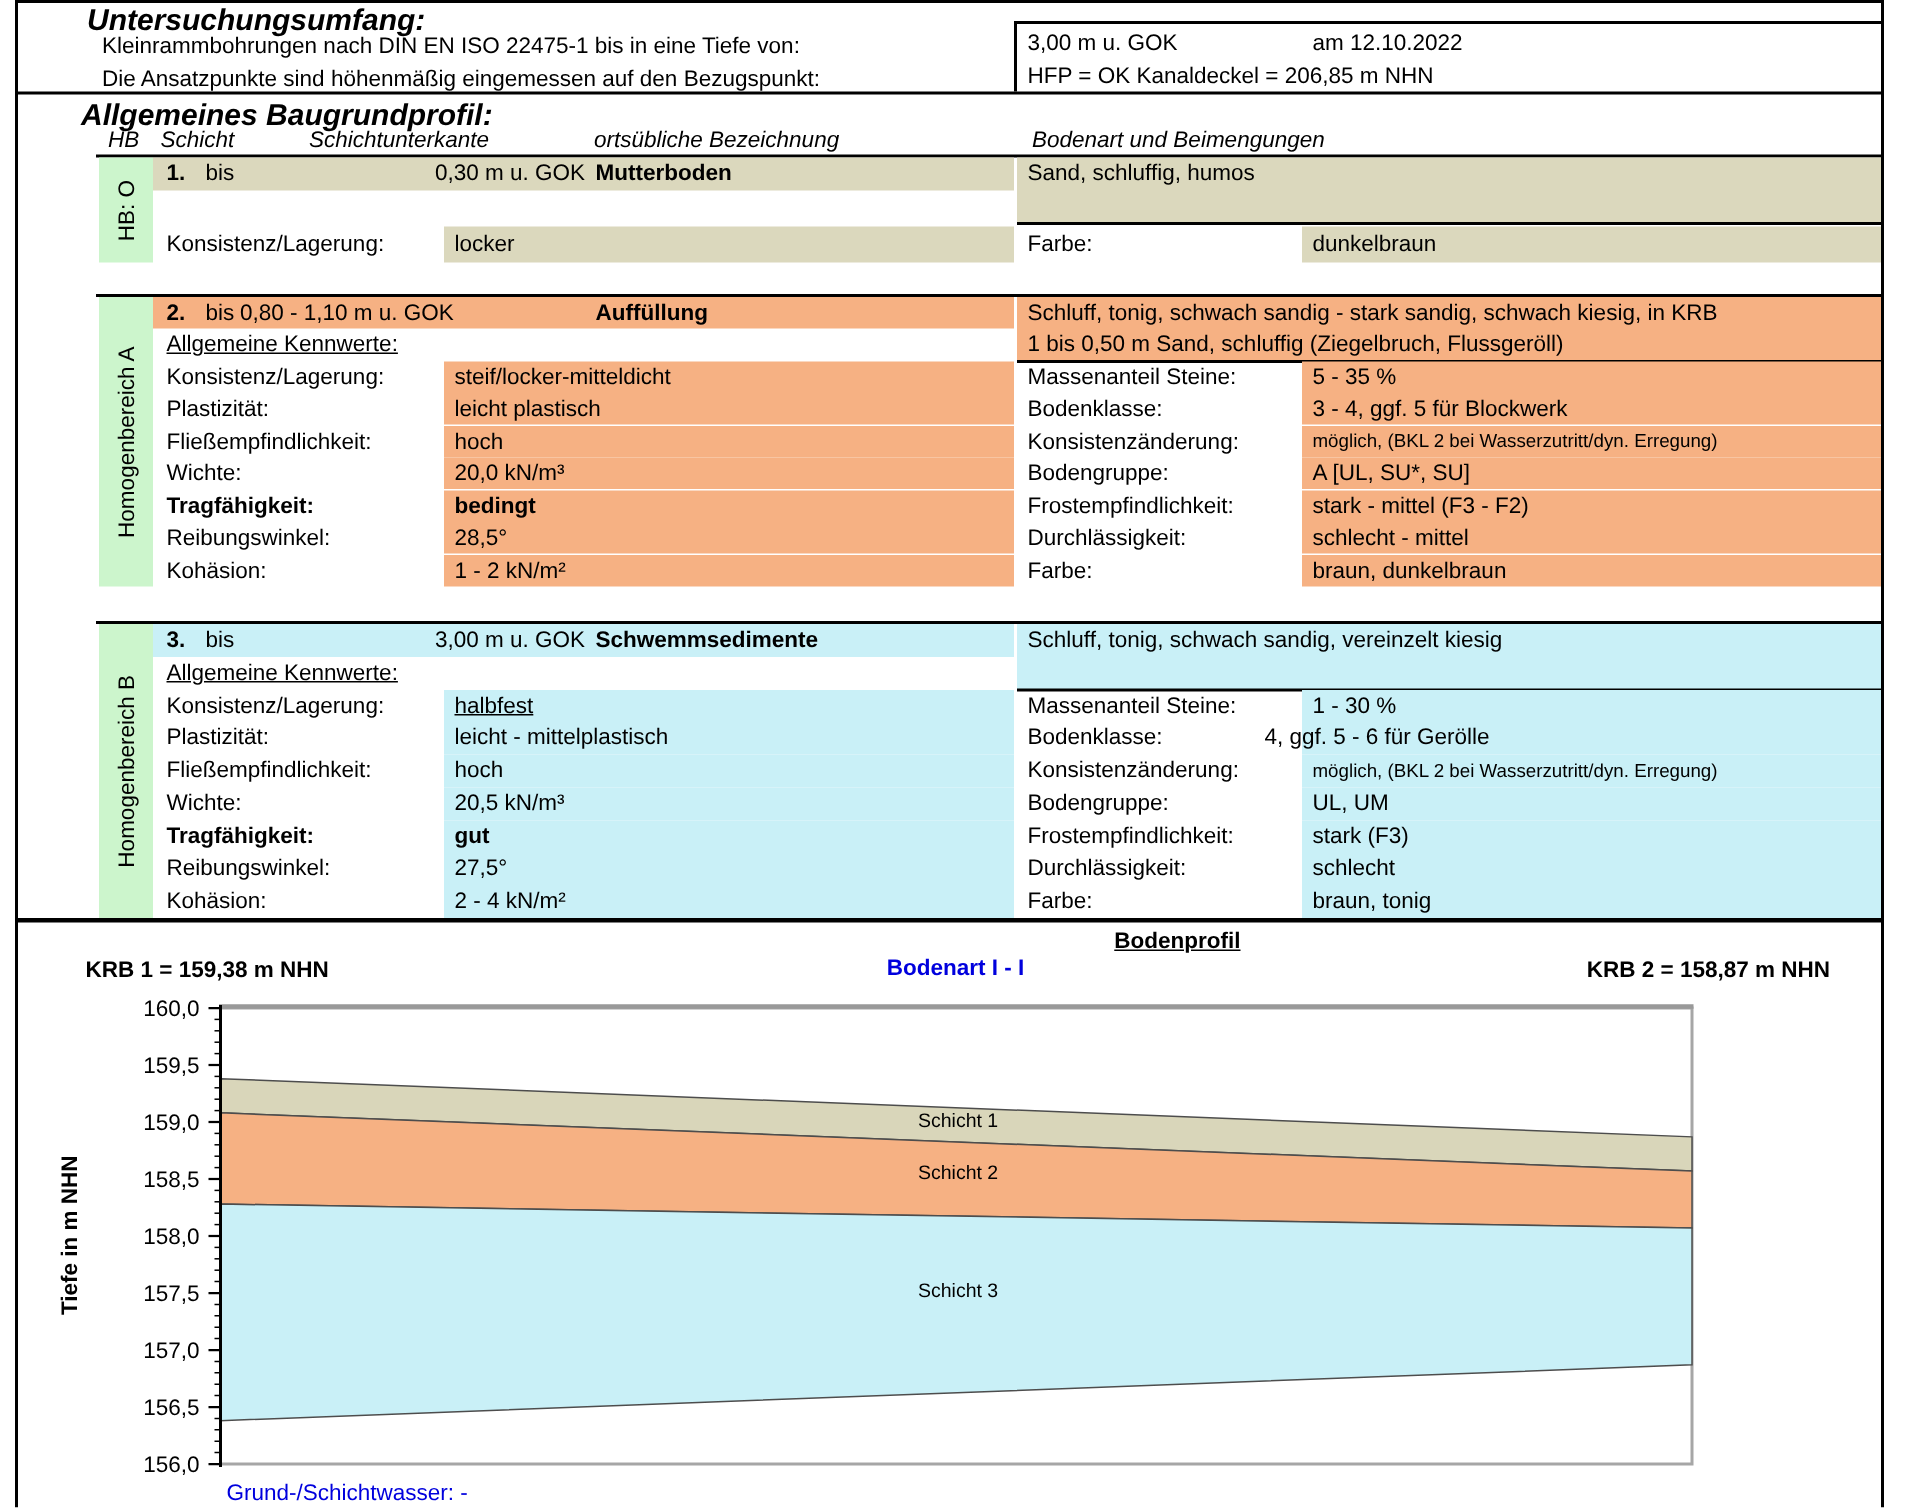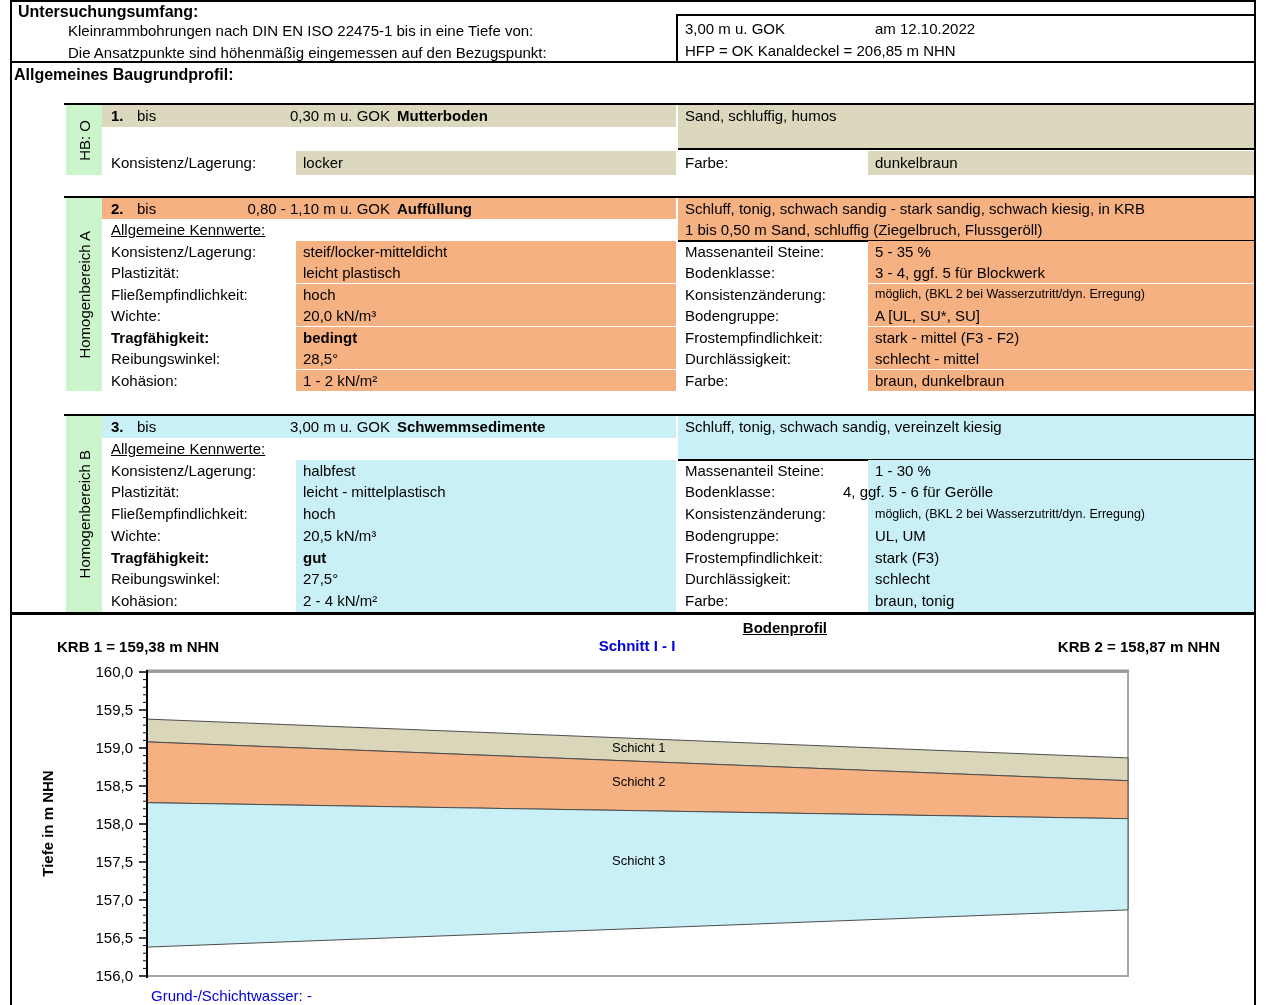--- a/index.html
+++ b/index.html
@@ -1,19 +1,19 @@
 <!DOCTYPE html>
 <html><head>
 <meta charset="utf-8">
 <style>
   body{margin:0;background:#fff;}
   #page{position:relative;width:1277px;height:1005px;background:#fff;color:#000;
         font-family:"Liberation Sans","DejaVu Sans",sans-serif;font-size:15px;overflow:hidden;}
   .abs{position:absolute;white-space:nowrap;}
-  .bi{font-weight:bold;font-size:16px;}
+  .bi{font-weight:bold;font-style:italic;font-size:20px;margin-left:40px;}
   .it{font-style:italic;}
   .b{font-weight:bold;}
   .sm{font-size:12.5px;}
   .u{text-decoration:underline;}
   .blue{color:#0000dd;}
   .vtext{writing-mode:vertical-rl;transform:rotate(180deg);white-space:nowrap;}
   .frame{position:absolute;left:10px;top:0;width:1246px;height:1005px;box-sizing:border-box;
          border:2px solid #000;border-bottom:none;}
   svg text{font-family:"Liberation Sans","DejaVu Sans",sans-serif;}
 </style>
@@ -30,28 +30,35 @@
   <div class="abs" id="greenbox" style="left:676px;top:14px;width:578px;height:47px;box-sizing:border-box;border-left:2px solid #000;border-top:2px solid #000">
     <span class="abs" style="left:7px;top:3px;line-height:20px">3,00 m u. GOK</span>
     <span class="abs" style="left:197px;top:3px;line-height:20px">am 12.10.2022</span>
     <span class="abs" style="left:7px;top:25px;line-height:20px">HFP = OK Kanaldeckel = 206,85 m NHN</span>
   </div>
 
   <div class="abs" style="left:10px;top:61px;width:1244px;height:2px;background:#000"></div>
 
   <div class="abs bi" style="left:14px;top:66px">Allgemeines Baugrundprofil:</div>
 
+  <div class="abs" id="theader" style="left:64px;top:84px;width:1190px;height:19px">
+    <span class="abs it" style="left:8px;line-height:19px">HB</span>
+    <span class="abs it" style="left:43px;line-height:19px">Schicht</span>
+    <span class="abs it" style="left:142px;line-height:19px">Schichtunterkante</span>
+    <span class="abs it" style="left:332px;line-height:19px">ortsübliche Bezeichnung</span>
+    <span class="abs it" style="left:624px;line-height:19px">Bodenart und Beimengungen</span>
+  </div>
   <div class="abs" style="left:64px;top:103px;width:1190px;height:2px;background:#000"></div>
 
   <div class="abs" style="left:10px;top:612px;width:1244px;height:3px;background:#000"></div>
 
   <div class="abs b" style="left:447px;top:619px;width:380px;text-align:right">
     <span class="u">Bodenprofil</span>
   </div>
-  <div class="abs b blue" style="left:447px;top:637px;width:380px;text-align:center">Schnitt I - I</div>
+  <div class="abs b blue" style="left:447px;top:637px;width:380px;text-align:center">Bodenart I - I</div>
   <div class="abs b" style="left:57px;top:638px">KRB 1 = 159,38 m NHN</div>
   <div class="abs b" style="left:1040px;top:638px;width:180px;text-align:right">KRB 2 = 158,87 m NHN</div>
   <div class="abs b" style="left:-48px;top:815px;width:190px;text-align:center;transform:rotate(-90deg)">Tiefe in m NHN</div>
   <div class="abs blue" style="left:151px;top:987px">Grund-/Schichtwasser: -</div>
 
   <svg id="chart" class="abs" style="left:0;top:616px" width="1277" height="389" viewBox="0 616 1277 389">
       <rect x="147" y="672" width="981" height="304" fill="#ffffff" stroke="#a6a6a6" stroke-width="2"></rect>
       <polygon points="147,719.1,1128,757.9,1128,780.7,147,741.9" fill="#d9d6ba" stroke="#4d4d4d" stroke-width="1"></polygon>
       <text x="612" y="751.5684770642201" font-size="13" fill="#000">Schicht 1</text>
       <polygon points="147,741.9,1128,780.7,1128,818.7,147,802.7" fill="#f6b183" stroke="#4d4d4d" stroke-width="1"></polygon>
@@ -128,21 +135,21 @@
     <div class="abs" style="left: 685px; top: 151px; line-height: 24px;">Farbe:</div>
     <div class="abs" style="left: 868px; top: 151px; width: 386px; height: 24px; background: rgb(219, 216, 189);"></div>
     <div class="abs" style="left: 875px; top: 151px; line-height: 24px;">dunkelbraun</div>
     <div class="abs" style="left: 64px; top: 196px; width: 1190px; height: 2px; background: rgb(0, 0, 0);"></div>
     <div class="abs" style="left: 66px; top: 198px; width: 36px; height: 193px; background: rgb(204, 245, 204); display: flex; align-items: center; justify-content: center;">
       <span class="vtext">Homogenbereich A</span>
     </div>
     <div class="abs" style="left: 102px; top: 198px; width: 574px; height: 21px; background: rgb(246, 177, 131);"></div>
     <div class="abs" style="left: 111px; top: 198px; line-height: 21px; font-weight: bold;">2.</div>
     <div class="abs" style="left: 137px; top: 198px; line-height: 21px;">bis</div>
-    <div class="abs" style="left: 160px; top: 198px; width: 230px; text-align: right; line-height: 21px;">0,80 - 1,10 m u. GOK</div>
+    <div class="abs" style="left: 160px; top: 198px; width: 230px; line-height: 21px;">0,80 - 1,10 m u. GOK</div>
     <div class="abs" style="left: 397px; top: 198px; line-height: 21px; font-weight: bold;">Auffüllung</div>
     <div class="abs" style="left: 678px; top: 198px; width: 576px; height: 43px; background: rgb(246, 177, 131);"></div>
     <div class="abs" style="left: 685px; top: 198px; line-height: 21px;">Schluff, tonig, schwach sandig - stark sandig, schwach kiesig, in KRB</div>
     <div class="abs" style="left: 685px; top: 219px; line-height: 21px;">1 bis 0,50 m Sand, schluffig (Ziegelbruch, Flussgeröll)</div>
     <div class="abs" style="left: 111px; top: 219px; line-height: 21px; text-decoration: underline;">Allgemeine Kennwerte:</div>
     <div class="abs" style="left: 678px; top: 240px; width: 576px; height: 2px; background: rgb(0, 0, 0);"></div>
     <div class="abs" style="left: 111px; top: 241px; line-height: 21px;">Konsistenz/Lagerung:</div>
     <div class="abs" style="left: 296px; top: 241px; width: 380px; height: 21px; background: rgb(246, 177, 131);"></div>
     <div class="abs" style="left: 303px; top: 241px; line-height: 21px;">steif/locker-mitteldicht</div>
     <div class="abs" style="left: 685px; top: 241px; line-height: 21px;">Massenanteil Steine:</div>
@@ -192,21 +199,21 @@
     <div class="abs" style="left: 111px; top: 416px; line-height: 22px; font-weight: bold;">3.</div>
     <div class="abs" style="left: 137px; top: 416px; line-height: 22px;">bis</div>
     <div class="abs" style="left: 160px; top: 416px; width: 230px; text-align: right; line-height: 22px;">3,00 m u. GOK</div>
     <div class="abs" style="left: 397px; top: 416px; line-height: 22px; font-weight: bold;">Schwemmsedimente</div>
     <div class="abs" style="left: 678px; top: 416px; width: 576px; height: 44px; background: rgb(201, 240, 247);"></div>
     <div class="abs" style="left: 685px; top: 416px; line-height: 22px;">Schluff, tonig, schwach sandig, vereinzelt kiesig</div>
     <div class="abs" style="left: 111px; top: 438px; line-height: 22px; text-decoration: underline;">Allgemeine Kennwerte:</div>
     <div class="abs" style="left: 678px; top: 459px; width: 576px; height: 2px; background: rgb(0, 0, 0);"></div>
     <div class="abs" style="left: 111px; top: 460px; line-height: 22px;">Konsistenz/Lagerung:</div>
     <div class="abs" style="left: 296px; top: 460px; width: 380px; height: 22px; background: rgb(201, 240, 247);"></div>
-    <div class="abs" style="left: 303px; top: 460px; line-height: 22px;">halbfest</div>
+    <div class="abs" style="left: 303px; top: 460px; line-height: 22px; text-decoration: underline;">halbfest</div>
     <div class="abs" style="left: 685px; top: 460px; line-height: 22px;">Massenanteil Steine:</div>
     <div class="abs" style="left: 868px; top: 460px; width: 386px; height: 22px; background: rgb(201, 240, 247);"></div>
     <div class="abs" style="left: 875px; top: 460px; line-height: 22px;">1 - 30 %</div>
     <div class="abs" style="left: 111px; top: 481px; line-height: 22px;">Plastizität:</div>
     <div class="abs" style="left: 296px; top: 481px; width: 380px; height: 22px; background: rgb(201, 240, 247);"></div>
     <div class="abs" style="left: 303px; top: 481px; line-height: 22px;">leicht - mittelplastisch</div>
     <div class="abs" style="left: 685px; top: 481px; line-height: 22px;">Bodenklasse:</div>
     <div class="abs" style="left: 868px; top: 481px; width: 386px; height: 22px; background: rgb(201, 240, 247);"></div>
     <div class="abs" style="left: 843px; top: 481px; line-height: 22px;">4, ggf. 5 - 6 für Gerölle</div>
     <div class="abs" style="left: 111px; top: 503px; line-height: 22px;">Fließempfindlichkeit:</div>

